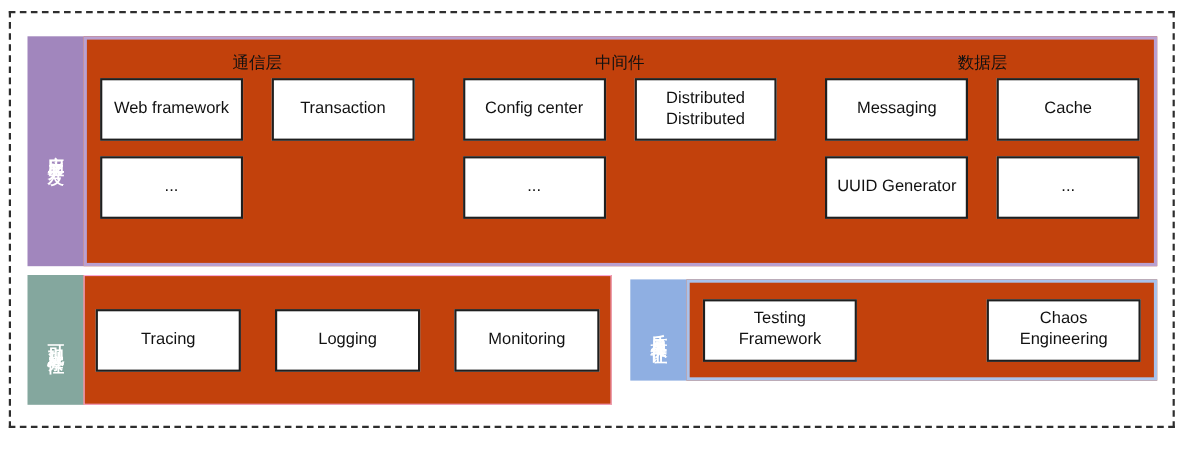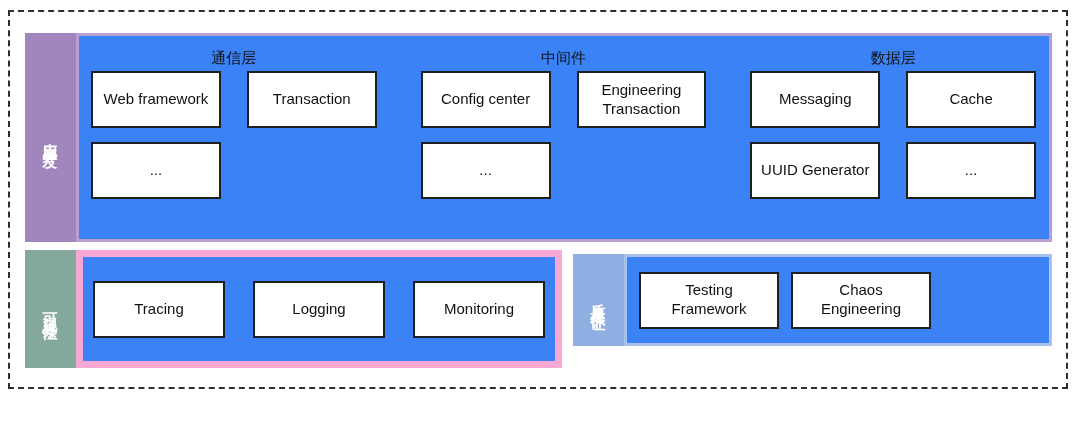--- a/index.html
+++ b/index.html
@@ -13,21 +13,21 @@
   }
   .section{position:absolute;display:flex;box-sizing:border-box;}
   .sidebar{
     width:51px;flex:0 0 51px;display:flex;align-items:center;justify-content:center;
     box-sizing:border-box;
   }
   .sidebar-text{
     writing-mode:vertical-rl;text-orientation:upright;
     color:#ffffff;font-size:15px;font-weight:600;letter-spacing:4px;line-height:1;
   }
-  .content{flex:1;background:#3b82f6;box-sizing:border-box;}
+  .content{flex:1;background:#c2410c;box-sizing:border-box;justify-content:space-between;}
 
   
   .section-app{left:25px;top:33px;width:1027px;height:209px;}
   .section-app .sidebar{background:#a186bd;}
   .section-app .content{
     border:3px solid #b9a0d0;display:flex;gap:44px;padding:8px 13px 0 12px;
   }
   .group{flex:1;min-width:0;}
   .group-label{
     text-align:center;font-size:15px;height:27px;line-height:27px;color:#111;
@@ -36,21 +36,21 @@
   .box{
     border:2px solid #1f1f1f;background:#ffffff;box-sizing:border-box;
     height:57px;display:flex;align-items:center;justify-content:center;
     text-align:center;font-size:15px;line-height:1.25;padding:2px 8px;
   }
 
   
   .section-obs{left:25px;top:250px;width:531px;height:118px;}
   .section-obs .sidebar{background:#84a79e;}
   .section-obs .content{
-    border:7px solid #f9a8d4;display:flex;align-items:center;gap:28px;padding:0 10px;
+    border:1px solid #f9a8d4;display:flex;align-items:center;gap:28px;padding:0 10px;
   }
   .section-obs .box{width:132px;flex:0 0 132px;}
 
   
   .section-qa{left:573px;top:254px;width:479px;height:92px;}
   .section-qa .sidebar{background:#8fafe2;}
   .section-qa .content{
     border:3px solid #a8c2ec;display:flex;align-items:center;gap:12px;padding:0 12px;
   }
   .section-qa .box{width:140px;flex:0 0 140px;}
@@ -79,21 +79,21 @@
           <div class="box">Web framework</div>
           <div class="box">Transaction</div>
           <div class="box">...</div>
         </div>
       </div>
 
       <div class="group">
         <div class="group-label">中间件</div>
         <div class="grid">
           <div class="box">Config center</div>
-          <div class="box">Engineering Transaction</div>
+          <div class="box">Distributed Distributed</div>
           <div class="box">...</div>
         </div>
       </div>
 
       <div class="group">
         <div class="group-label">数据层</div>
         <div class="grid">
           <div class="box">Messaging</div>
           <div class="box">Cache</div>
           <div class="box">UUID Generator</div>

